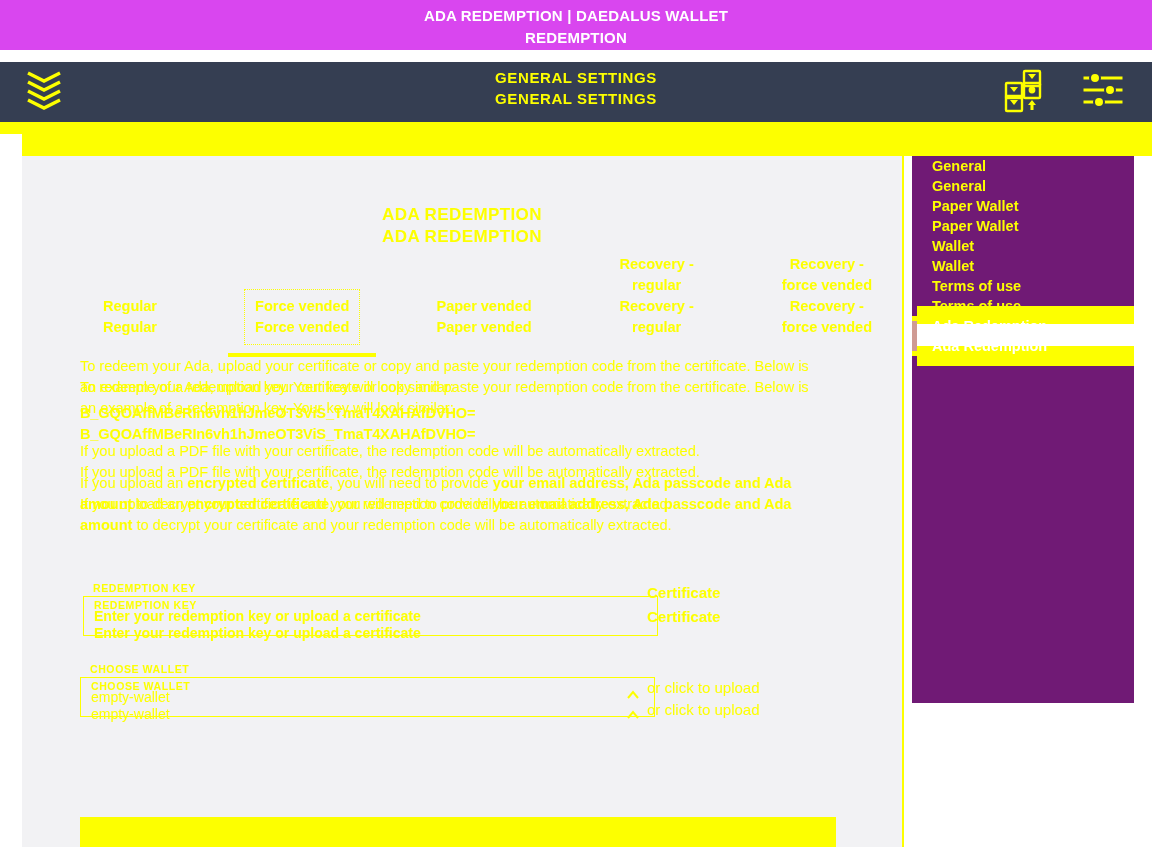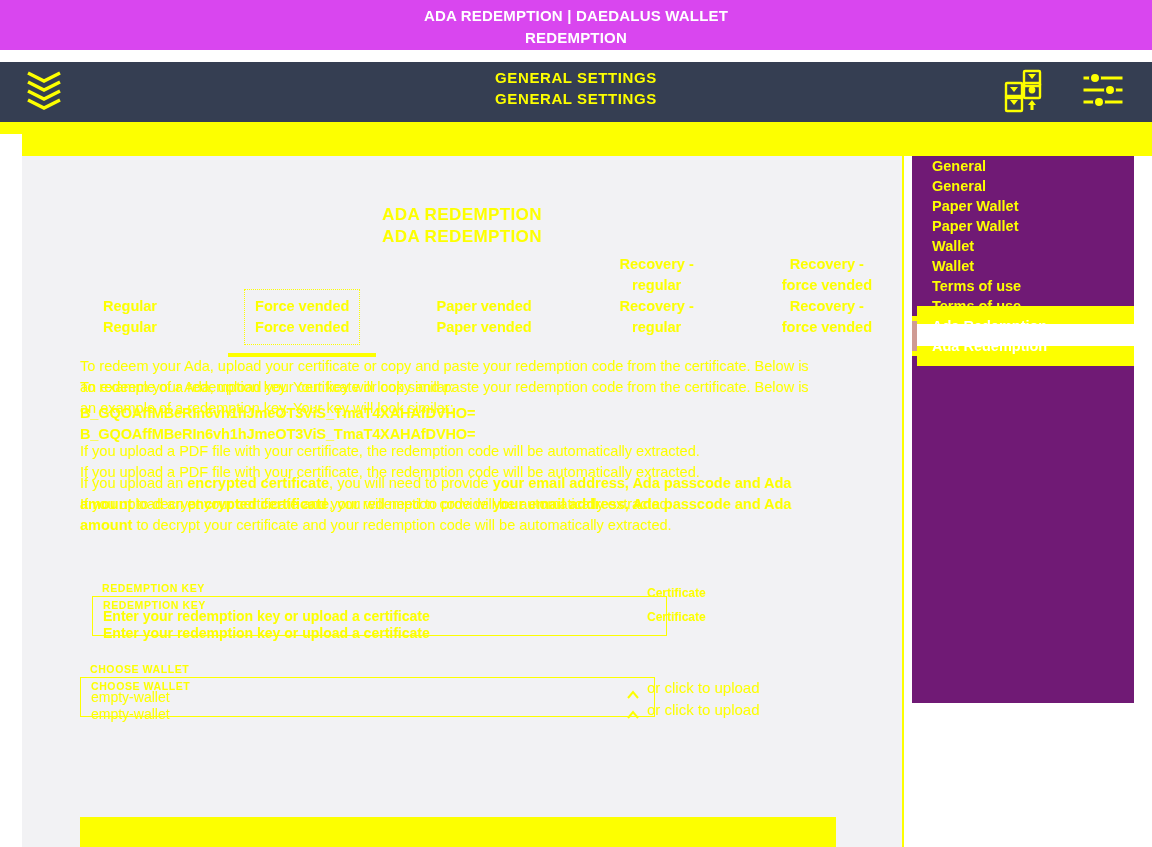--- a/index.html
+++ b/index.html
@@ -148,29 +148,29 @@
     position: absolute; left: 10px; top: 28px;
     color: #fdff00; font-size: 14px; font-weight: bold;
   }
   .sel-value { font-weight: normal !important; }
   .chev {
     position: absolute; right: 14px; top: 10px; width: 14px; height: 14px;
     color: #fdff00;
   }
   .chev-dup { top: 30px; }
 
-  #redemption-key-group { position: absolute; left: 12px; top: 0; }
+  #redemption-key-group { position: absolute; left: 3px; top: 0; }
   #choose-wallet-group  { position: absolute; left: 0; top: 81px; }
 
   
   #certificate-zone {
     position: absolute; left: 625px; top: 425px; width: 215px; height: 175px;
   }
   .cert-title {
-    color: #fdff00; font-size: 12px; font-weight: bold; line-height: 24px;
+    color: #fdff00; font-size: 15px; font-weight: bold; line-height: 24px;
   }
   .cert-upload {
     color: #fdff00; font-size: 15px; line-height: 22px;
   }
   #cert-upload-wrap { position: absolute; left: 0; top: 96px; }
 
   
   #submit-button {
     position: absolute; left: 58px; top: 661px; width: 756px; height: 32px;
     background: #fdff00; border: 0; cursor: pointer;

